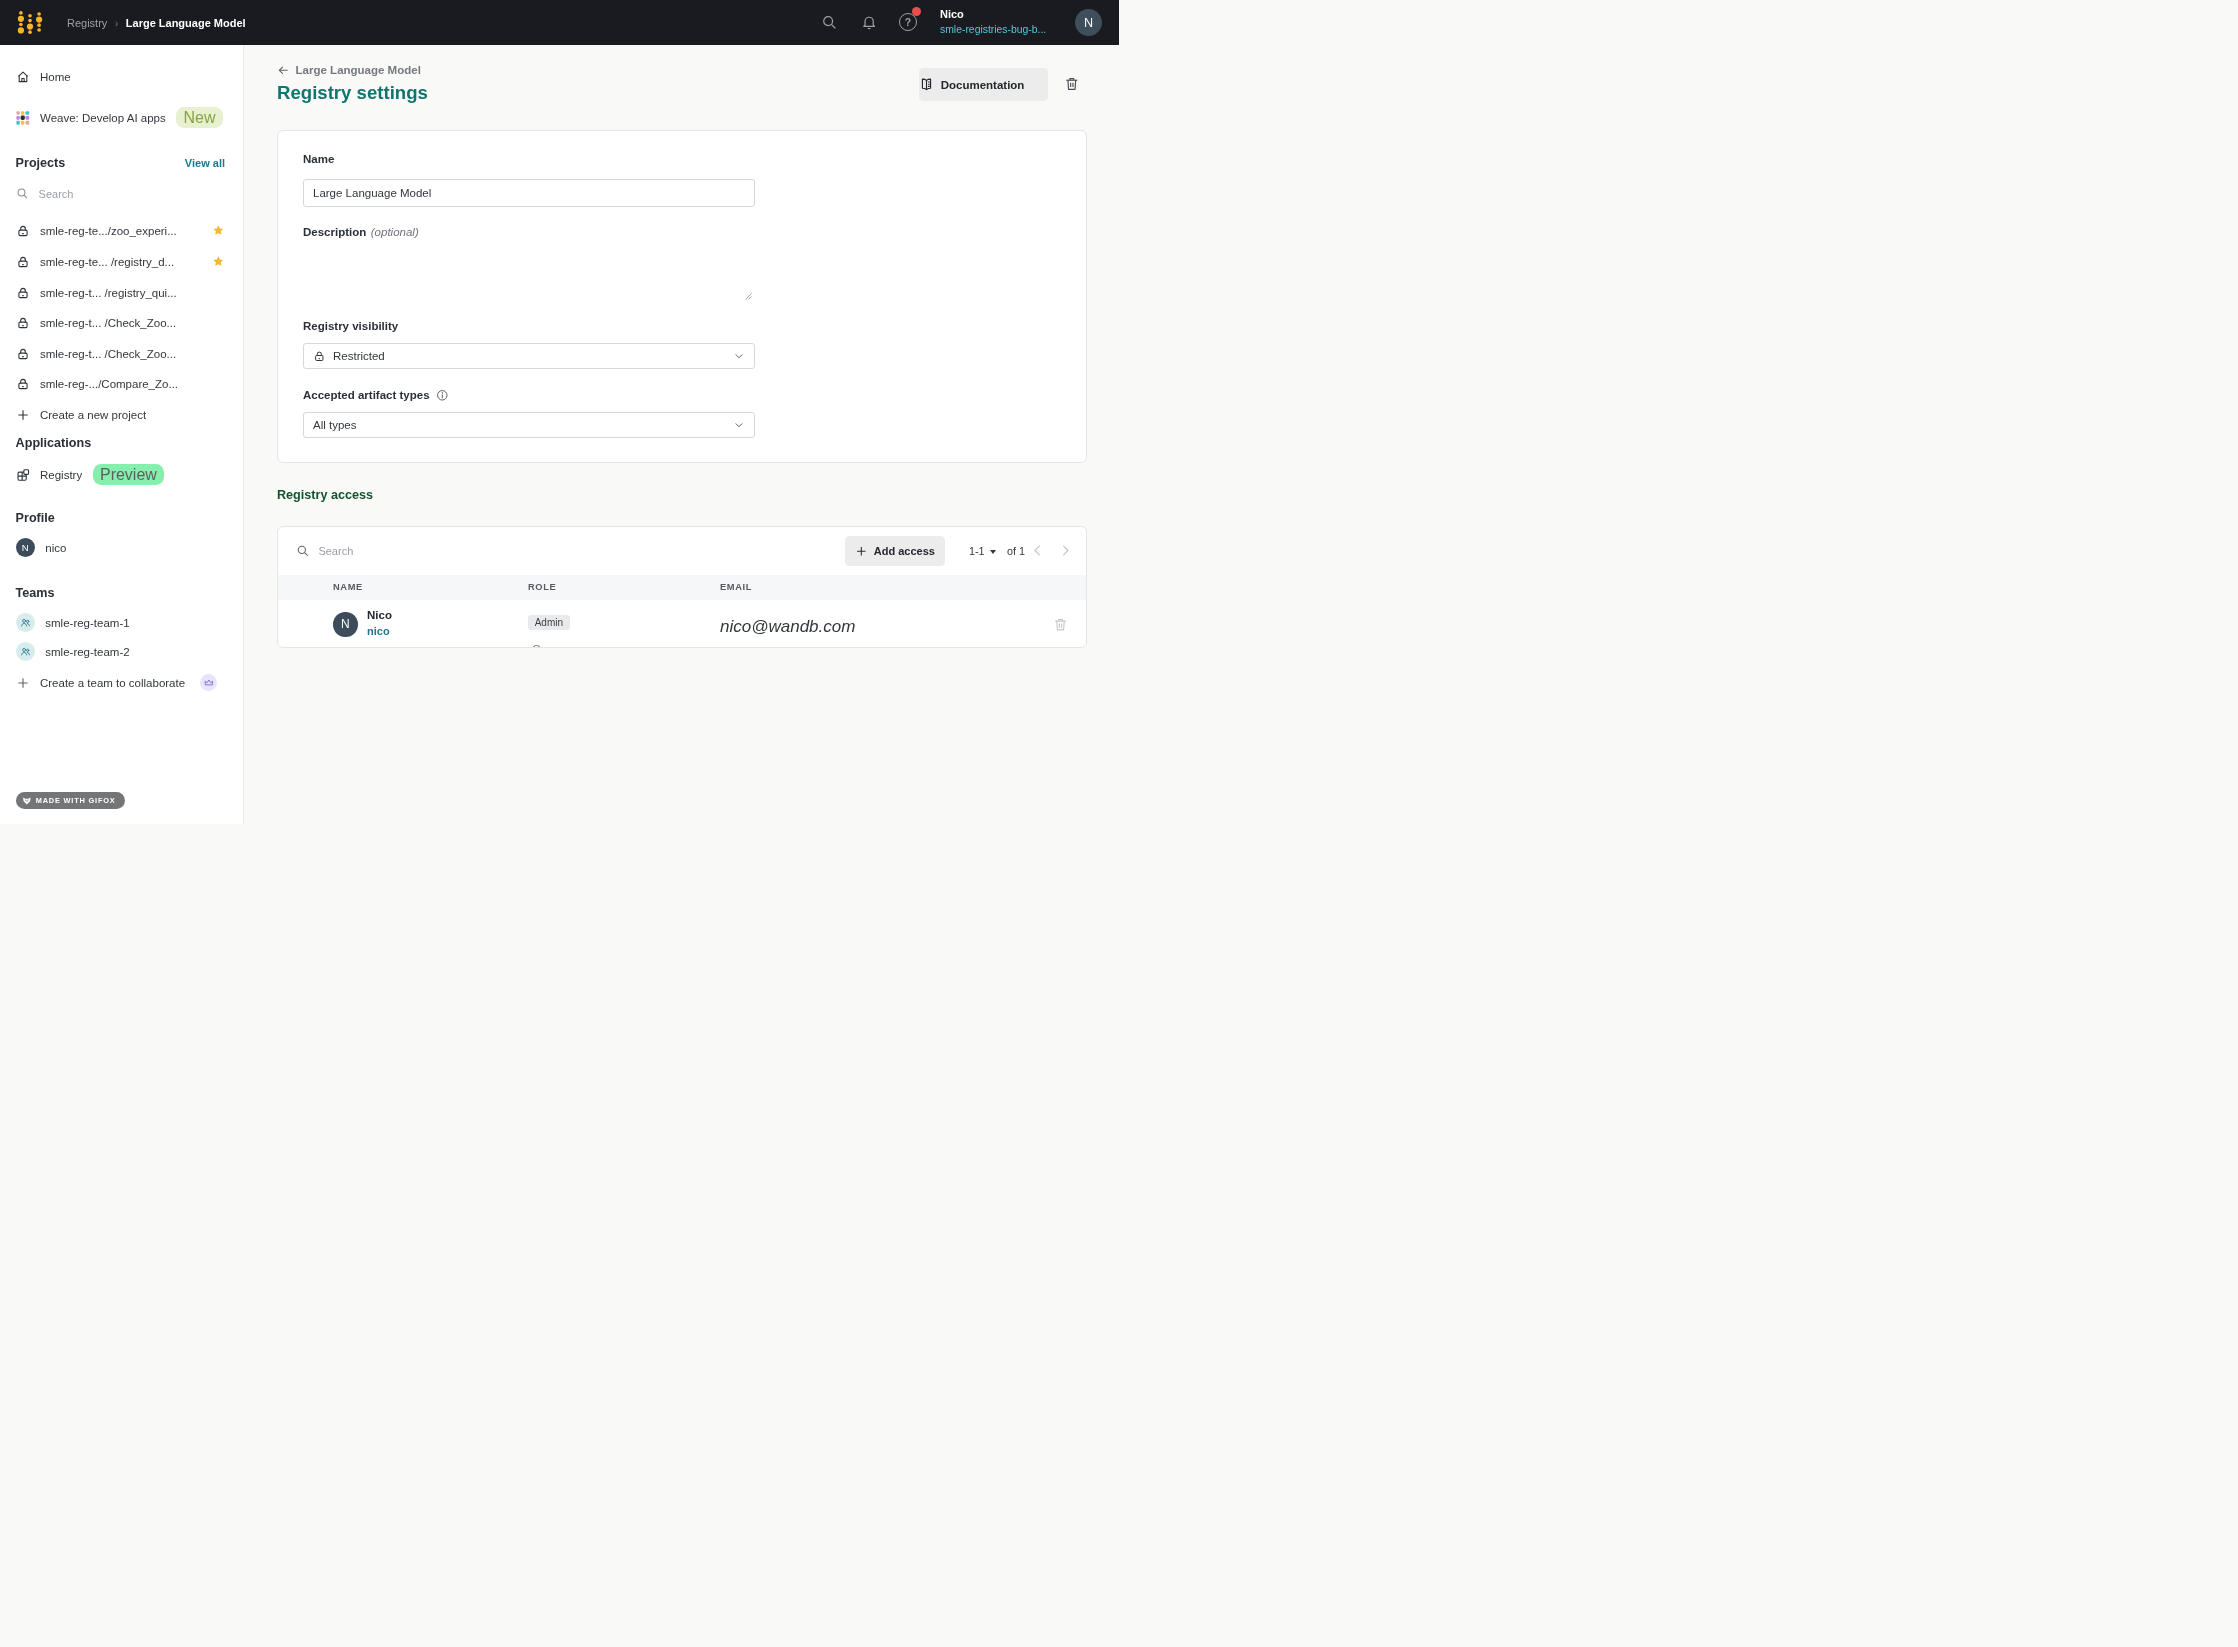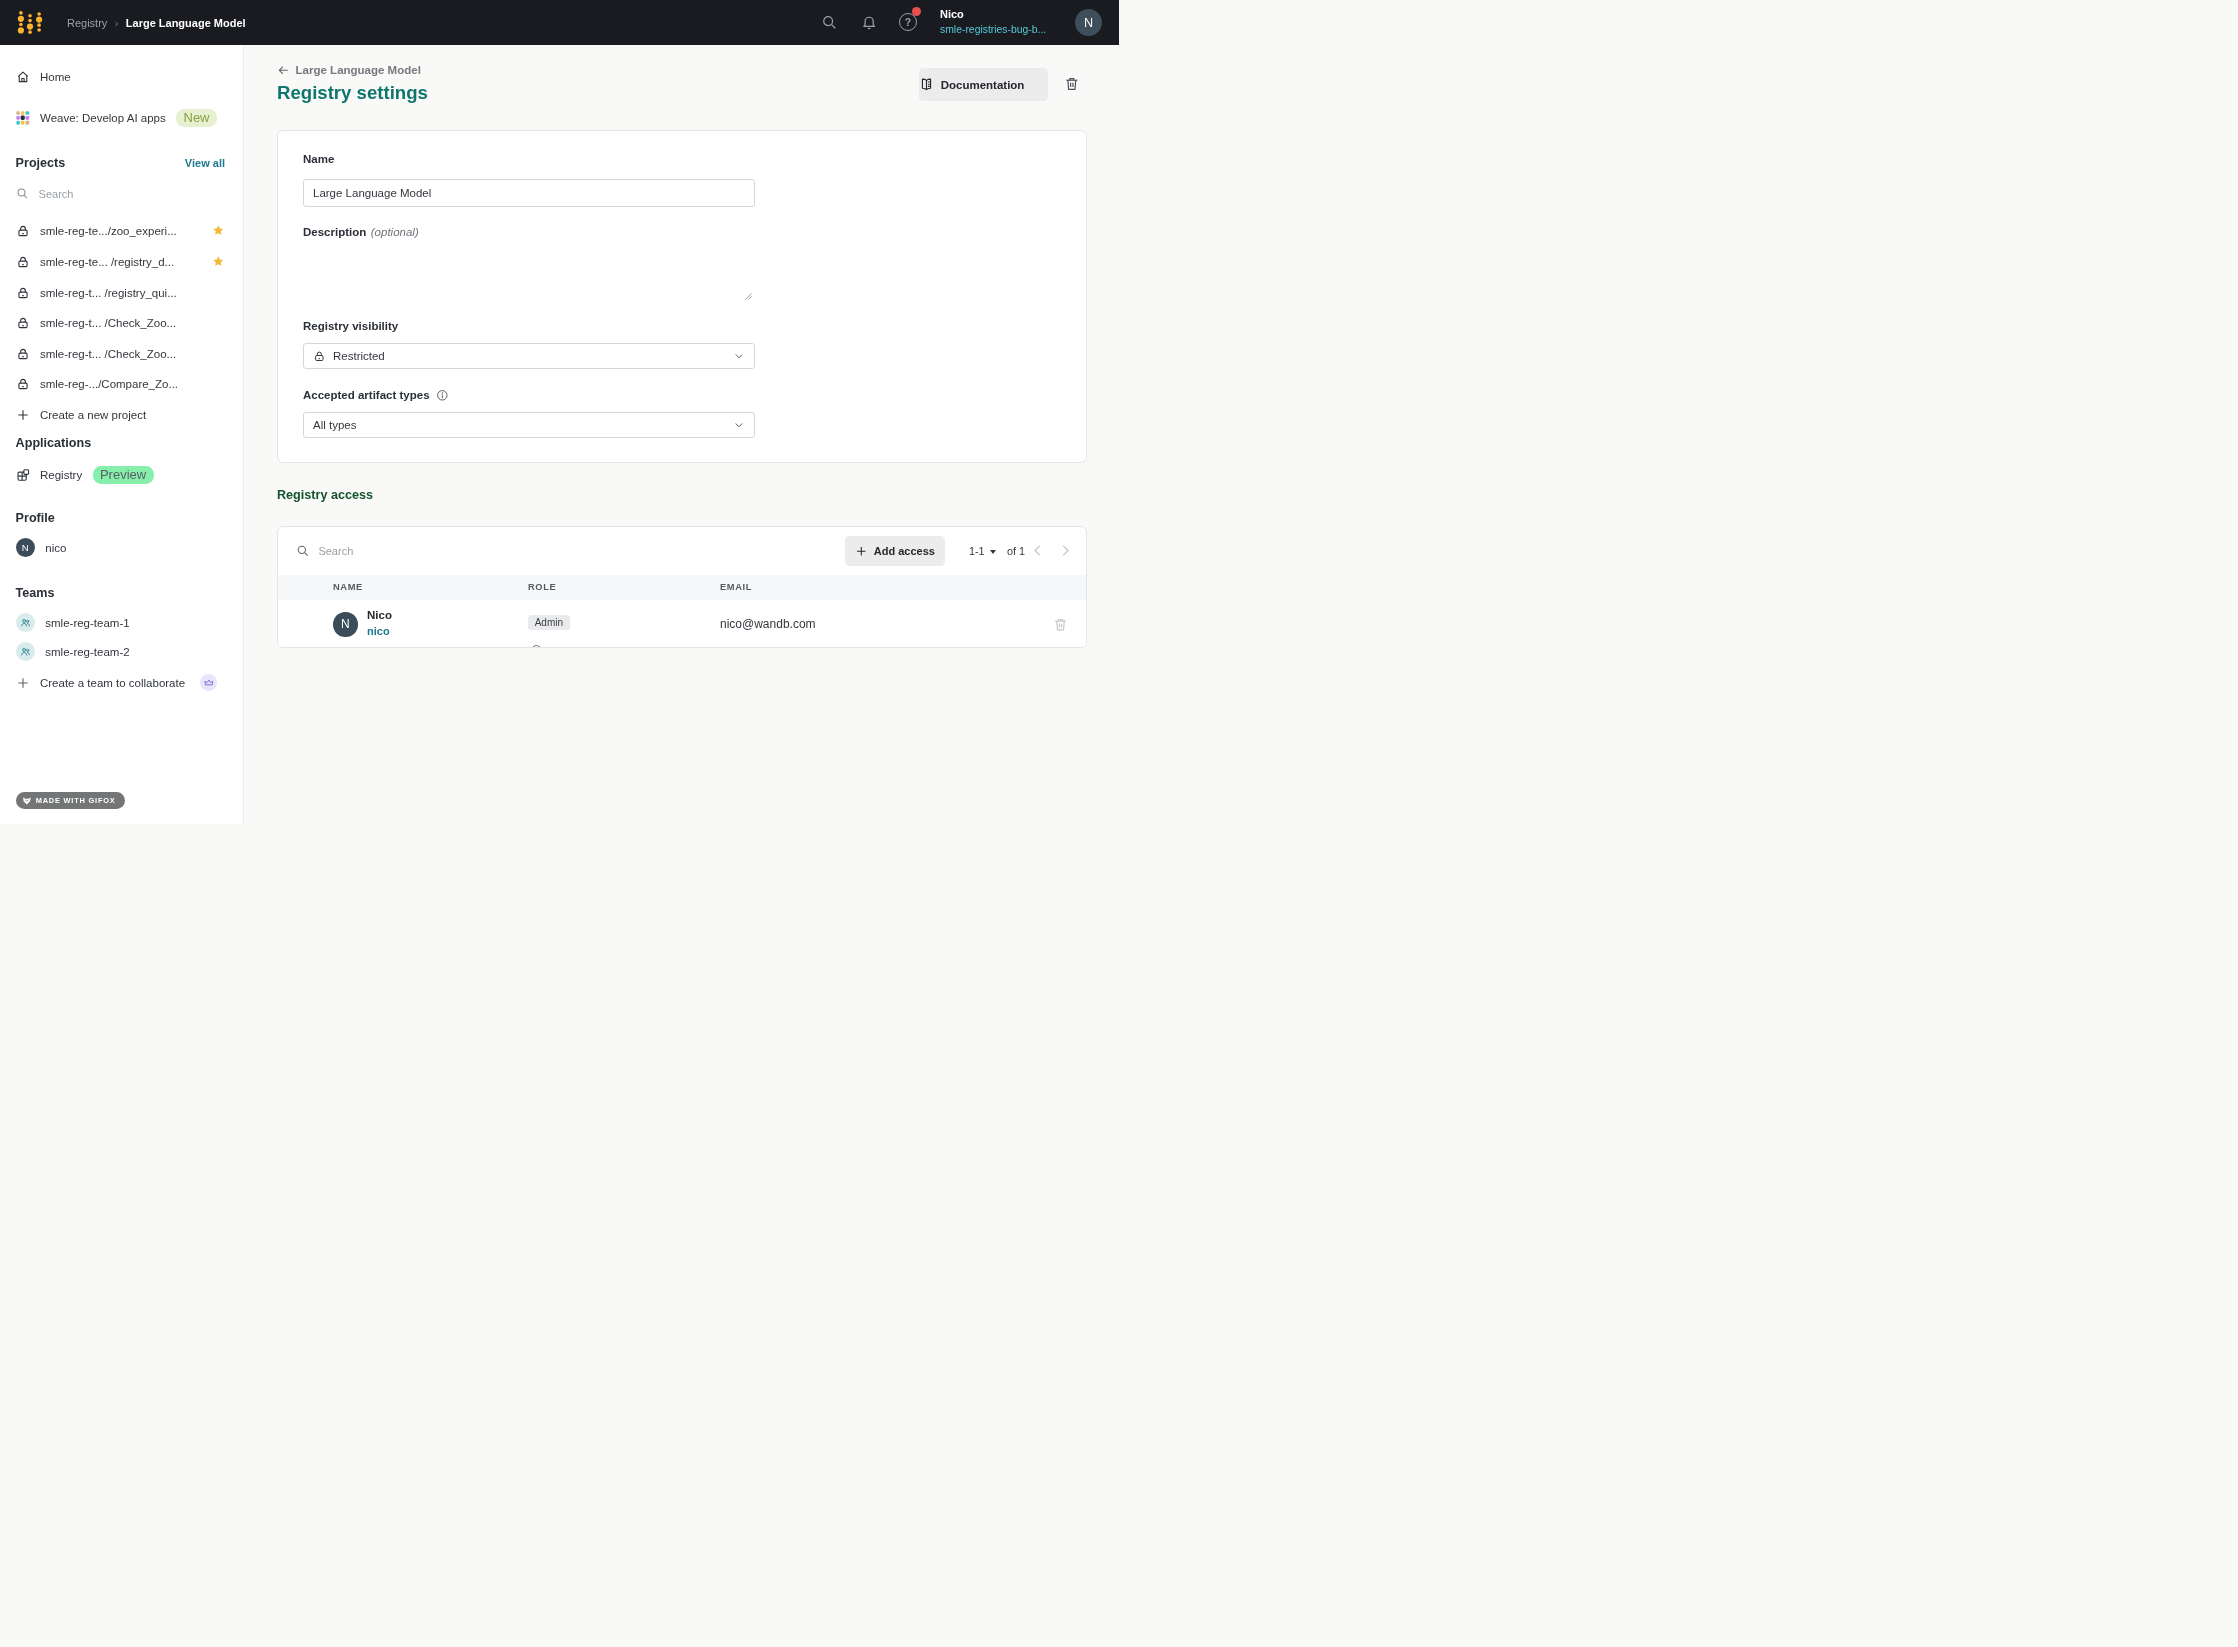--- a/index.html
+++ b/index.html
@@ -32,21 +32,21 @@
   .sidebar { position:absolute; top:45px; left:0; width:244px; bottom:0; background:#ffffff; border-right:0.7px solid #ececec; }
   .s-row { position:absolute; left:0; width:100%; height:21px; display:flex; align-items:center; padding:0 18px 0 15.6px; gap:10.4px; cursor:pointer; }
   .s-row .lbl { font-size:11.5px; color:#33373d; white-space:nowrap; overflow:hidden; }
   .s-head { position:absolute; left:0; width:100%; height:19.3px; display:flex; align-items:center; padding:0 18px 0 15.6px; }
   .s-head .h { font-size:12.6px; font-weight:700; color:#2b3038; }
   .view-all { margin-left:auto; font-size:11px; font-weight:700; color:#1d7890; cursor:pointer; }
   .s-icon { width:14px; height:14px; color:#2f343a; flex:0 0 auto; }
   .s-search-icon { width:12.6px; height:12.6px; color:#8a8f98; flex:0 0 auto; }
   .s-search-text { font-size:11px; color:#9aa0a6; }
   .star { width:12.6px; height:12.6px; margin-left:auto; color:#f2b836; flex:0 0 auto; }
-  .badge { font-size:13px; padding:1.5px 7.4px; border-radius:8.2px; white-space:nowrap; }
+  .badge { font-size:16px; padding:1.5px 7.4px; border-radius:8.2px; white-space:nowrap; }
   .badge-new { background:#e7f0cf; color:#87a346; }
   .badge-preview { background:#86efac; color:#5a5f66; }
   .mini-avatar { width:19.3px; height:19.3px; border-radius:50%; background:#3d4c5a; color:#fff; font-size:9.7px;
     display:flex; align-items:center; justify-content:center; flex:0 0 auto; }
   .team-ic { width:19.3px; height:19.3px; border-radius:50%; background:#d8ecee; display:flex; align-items:center; justify-content:center; flex:0 0 auto; }
   .team-ic svg { width:11px; height:11px; color:#2d7f8f; }
   .crown-chip { width:17px; height:17px; border-radius:50%; background:#e7e4fb; display:flex; align-items:center; justify-content:center; margin-left:4.5px; }
   .crown-chip svg { width:9.7px; height:9.7px; color:#6c5bd2; }
   .muted { color:#5f6469; }
   .gifox { position:absolute; left:15.6px; top:747px; height:17px; background:rgba(104,105,107,.92); border-radius:9px;
@@ -101,21 +101,21 @@
   .a-header { position:absolute; top:48px; left:0; width:100%; height:25px; background:#f6f7f8; }
   .a-header span { position:absolute; top:6.7px; font-size:9.3px; font-weight:700; letter-spacing:0.6px; color:#565b61; }
   .a-row { position:absolute; top:73px; left:0; width:100%; height:49px; background:#fff; }
   .row-avatar { position:absolute; left:55px; top:12px; width:24.5px; height:24.5px; border-radius:50%; background:#3d4c5a;
     color:#fff; font-size:12px; display:flex; align-items:center; justify-content:center; }
   .row-name { position:absolute; left:89px; top:9px; font-size:11.5px; font-weight:700; color:#24282d; }
   .row-user { position:absolute; left:89px; top:24.5px; font-size:11px; font-weight:700; color:#1d7890; cursor:pointer; }
   .row-role { position:absolute; left:250px; top:15px; display:flex; align-items:center; gap:13px;flex-direction:column; }
   .badge-admin { background:#e9eaeb; color:#3a3e44; font-size:10px; padding:2.2px 6.7px; border-radius:3px; }
   .role-extra { font-size:11.5px; color:#75797e; }
-  .row-email { position:absolute; left:442px; top:17px; font-size:12px; color:#33373d; }
+  .row-email { position:absolute; left:442px; top:17px; font-size:17px; color:#33373d;font-style:italic; }
   .row-trash { position:absolute; right:18px; top:17px; width:15px; height:15px; color:#c3c7cb; cursor:pointer; }
 </style>
 </head>
 <body>
 
 <div class="navbar">
   <svg class="nav-logo" viewBox="0 0 40 40">
     <g fill="#fcb32c">
       <circle cx="7" cy="7" r="2.6"></circle>
         <circle cx="7" cy="15.5" r="4.4"></circle>

